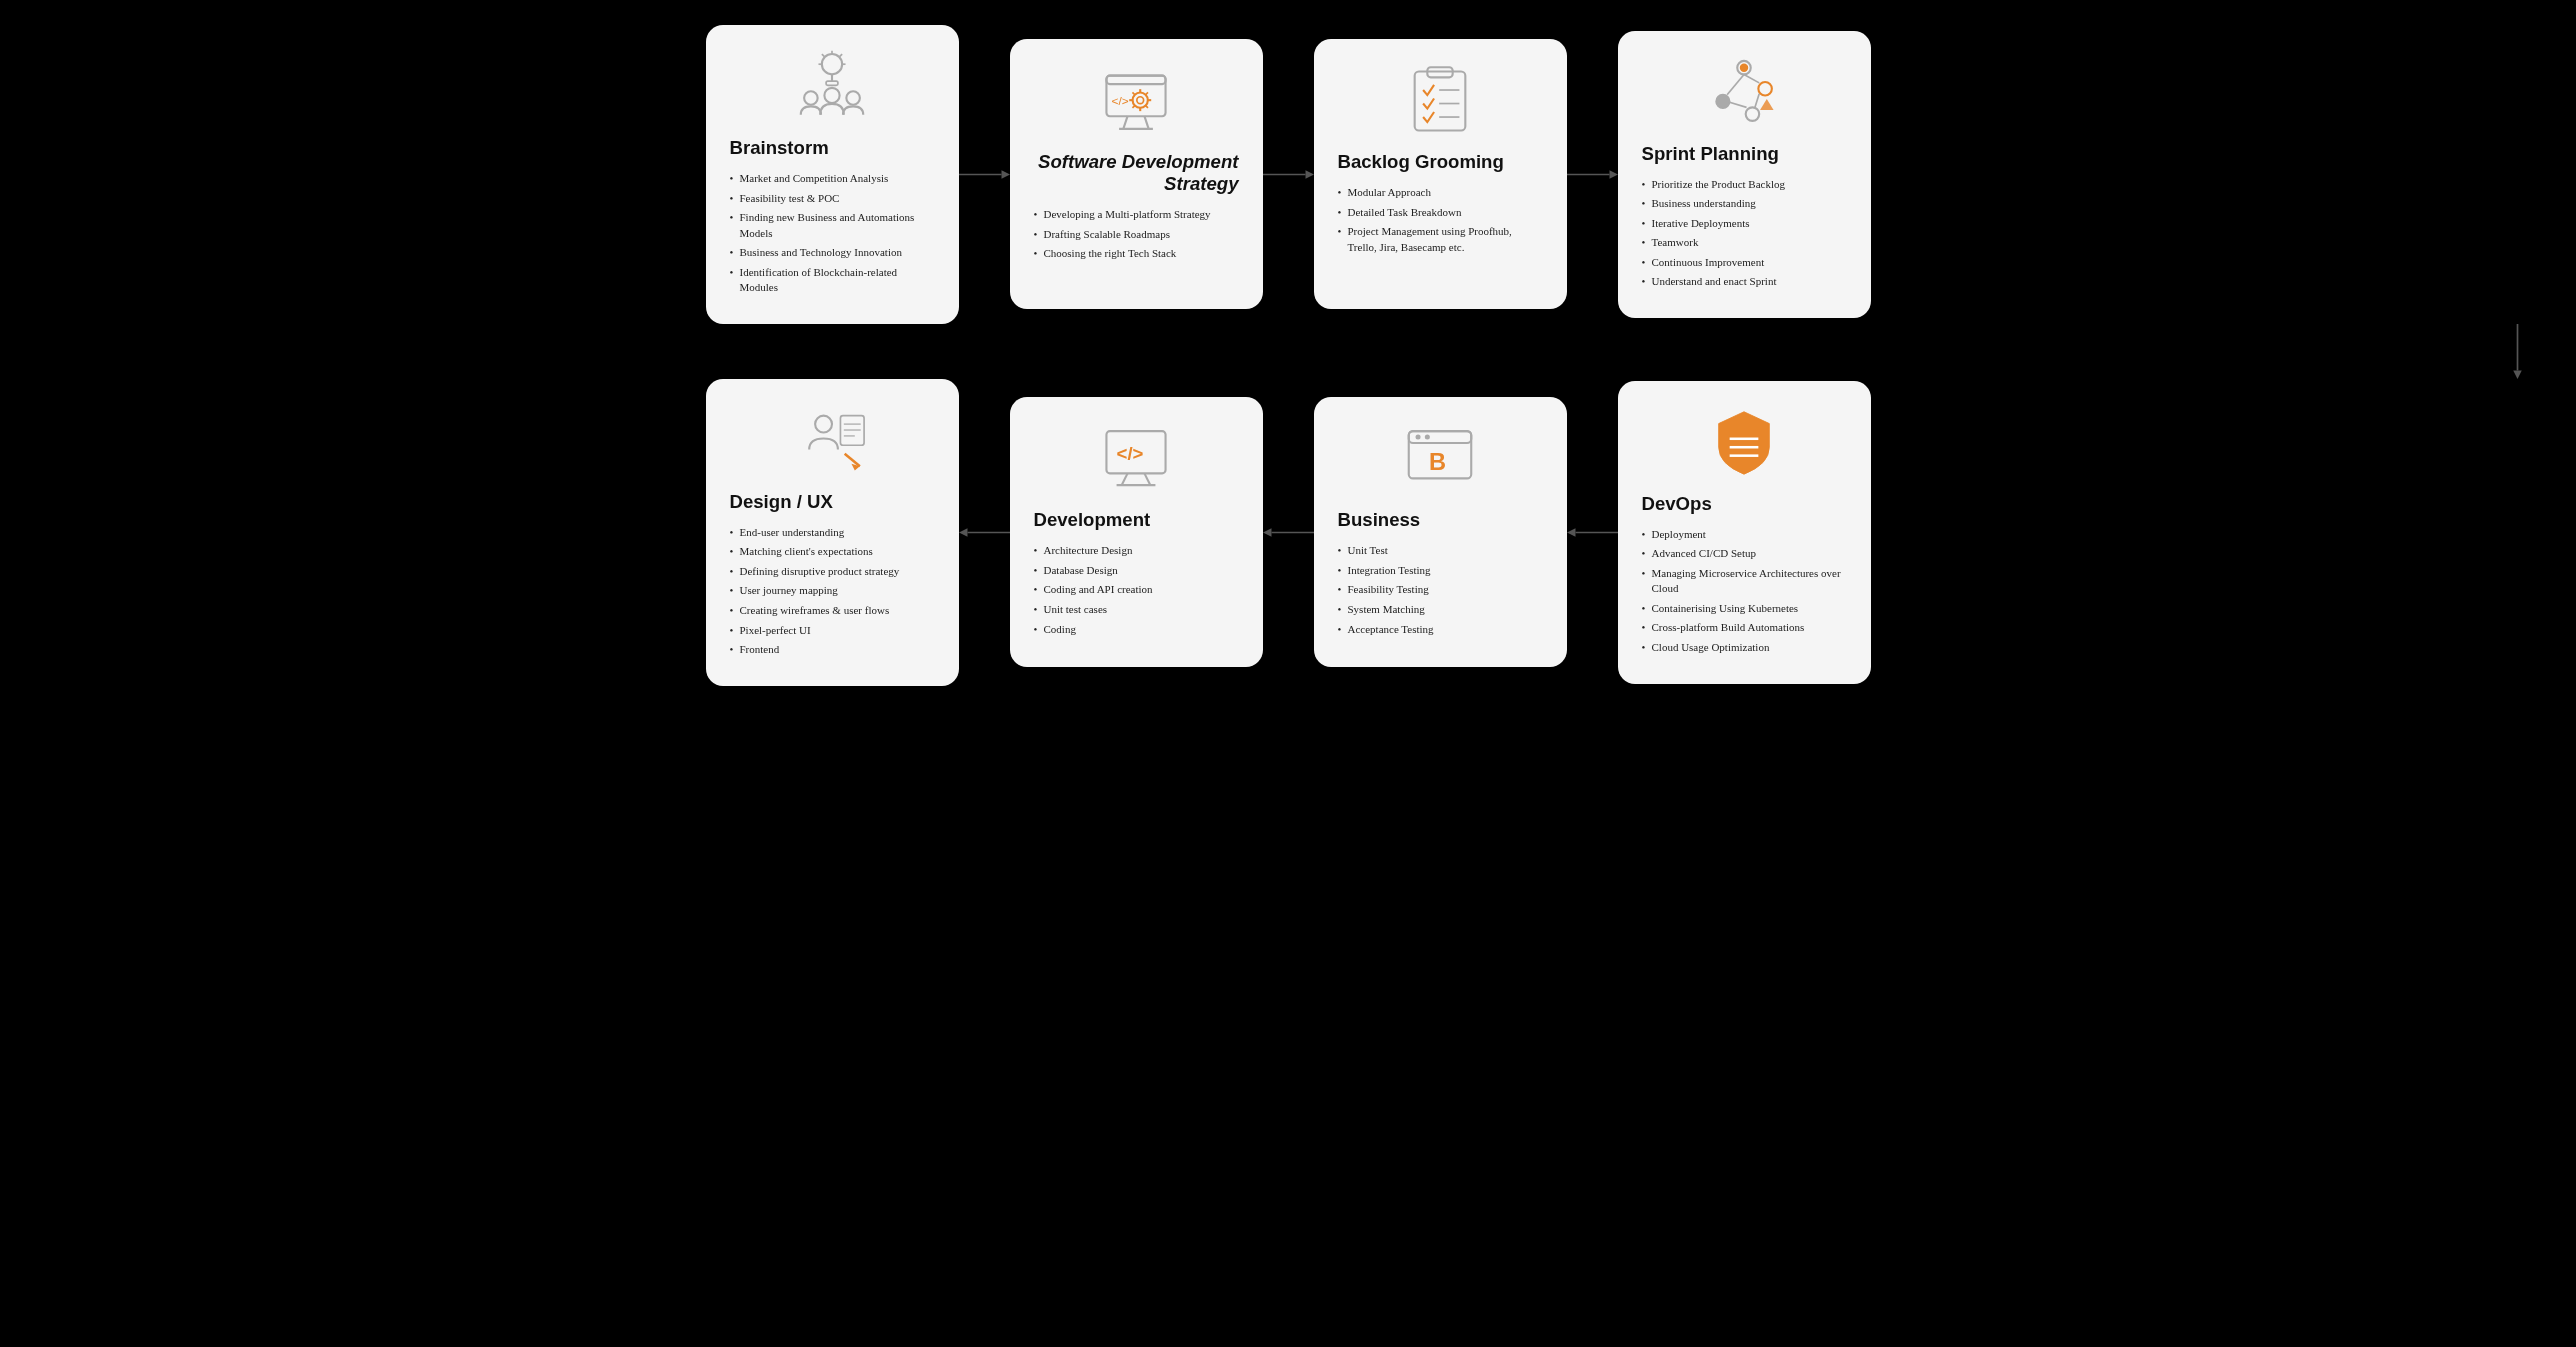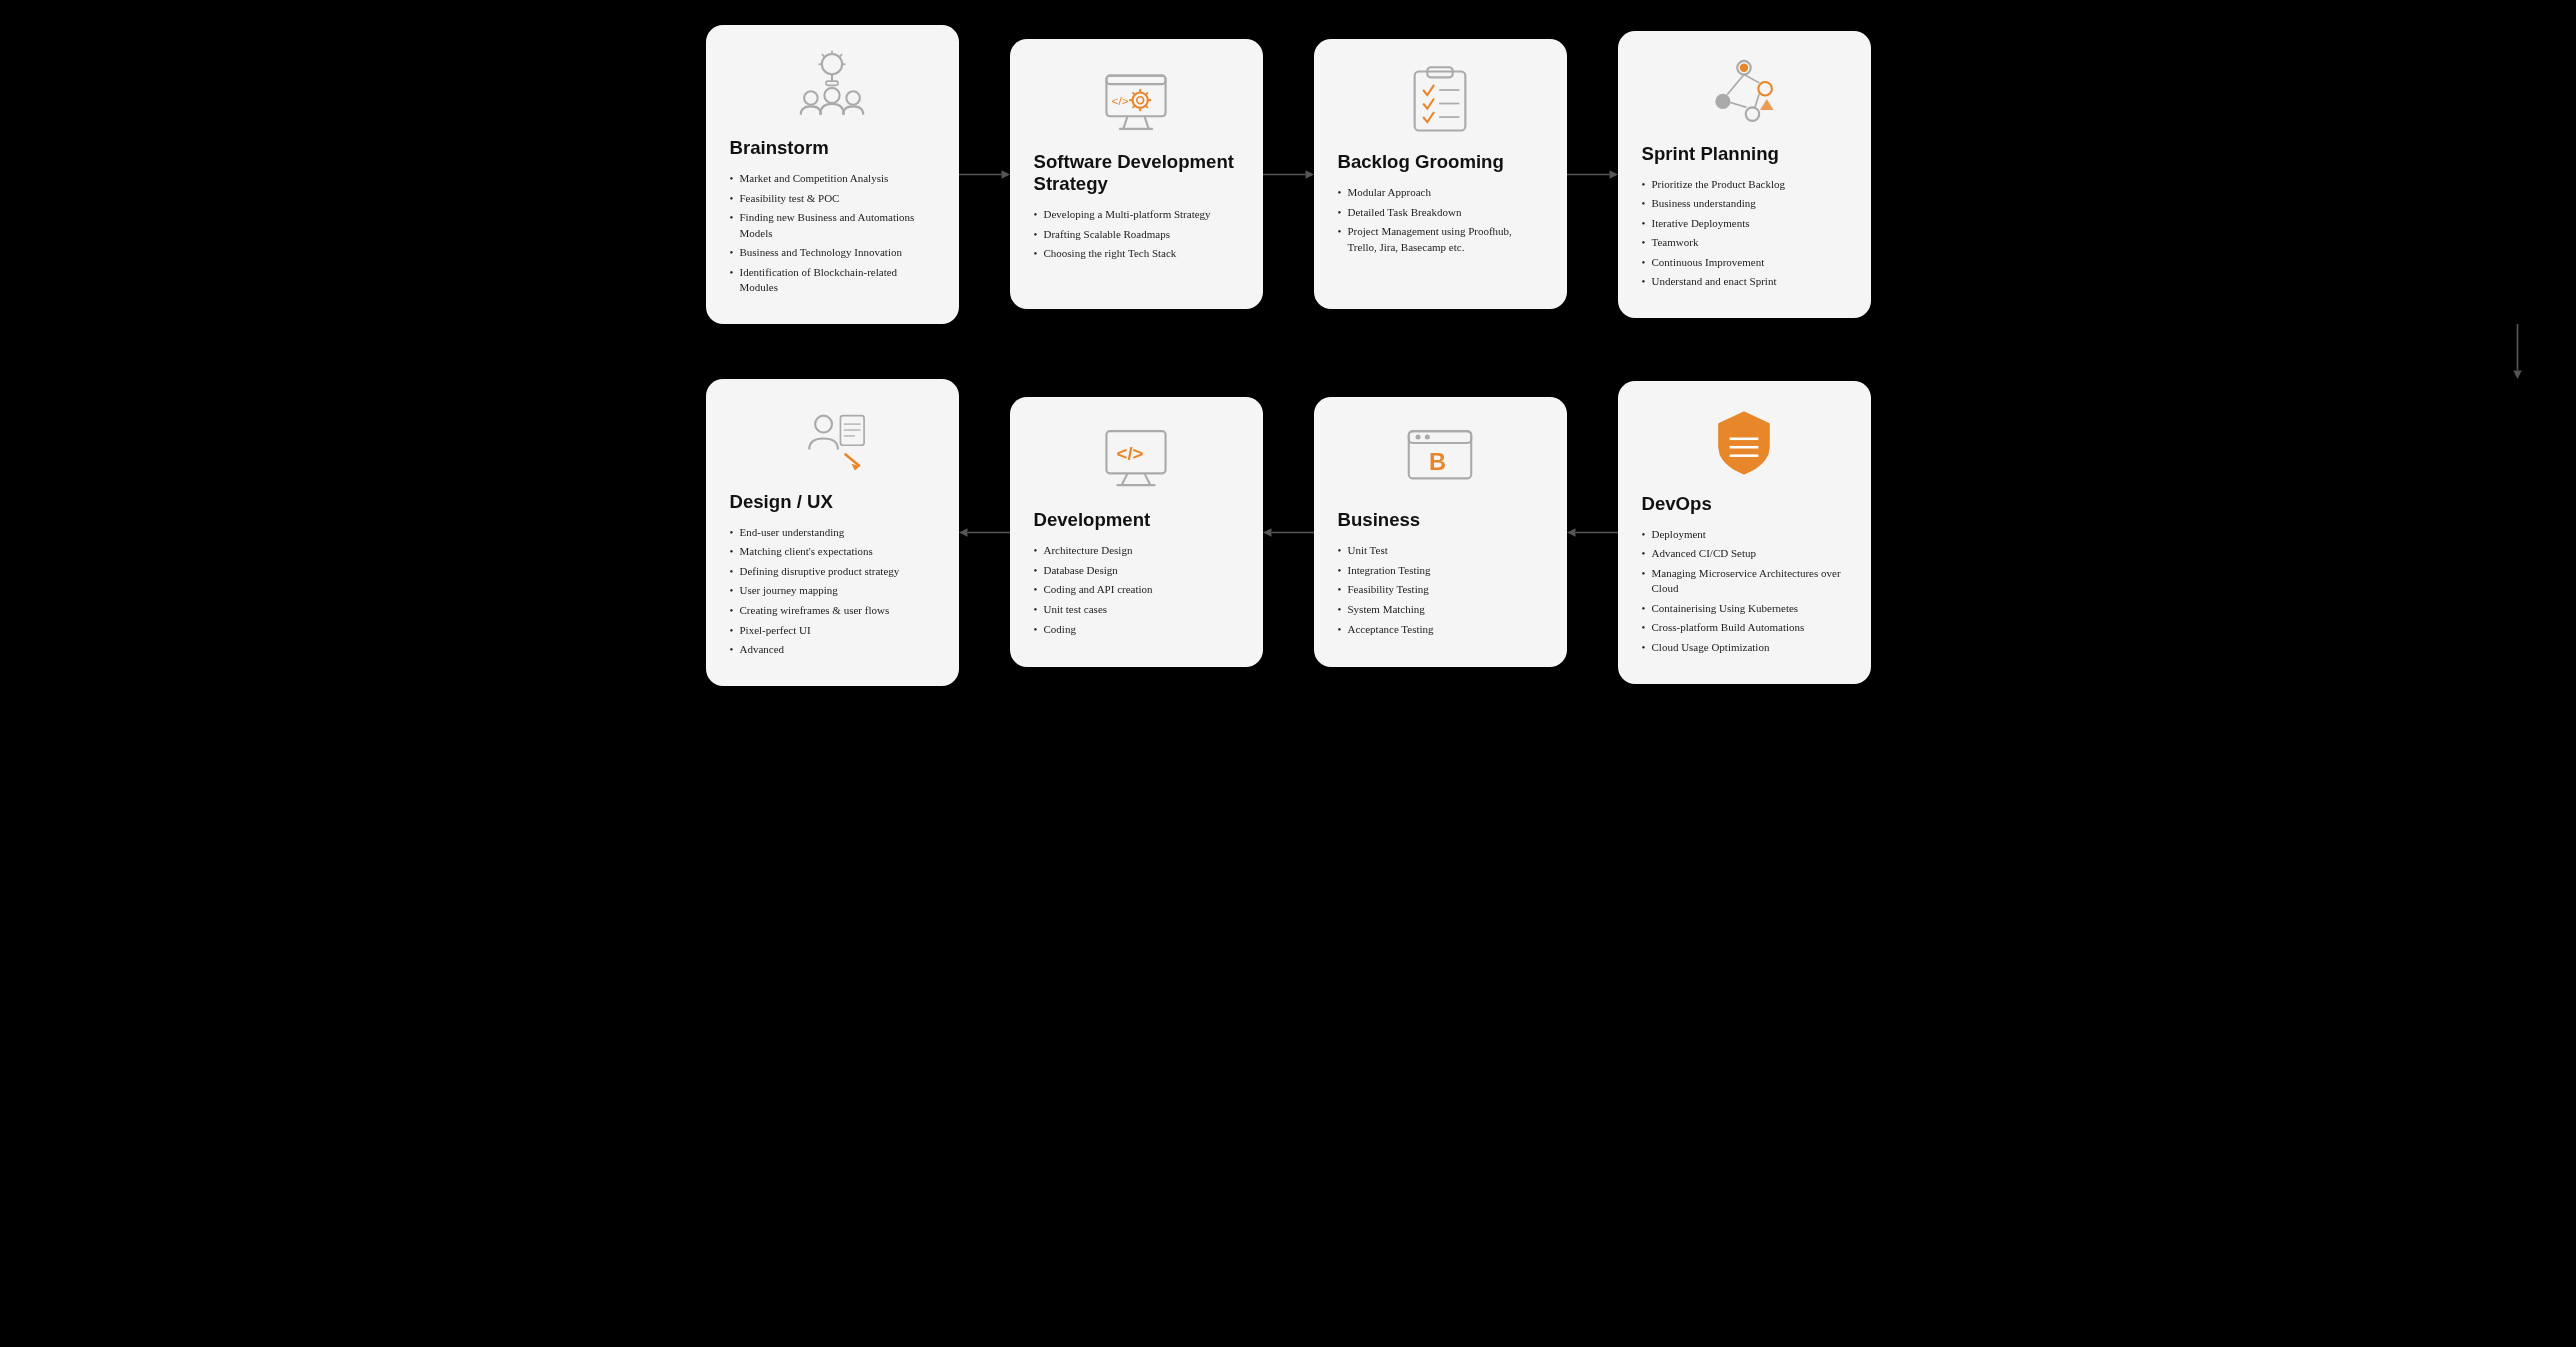--- a/index.html
+++ b/index.html
@@ -37,21 +37,22 @@
     }
     .card-title {
       font-size: 18.6px;
       font-weight: 800;
       color: #111;
       margin-bottom: 12px;
       width: 100%;
       text-align: left;
     }
     .card-title.centered {
-      text-align: left;
+      text-align: right;
+      font-style: italic;
     }
     .card-list {
       list-style: none;
       padding: 0;
       margin: 0;
       font-family: Liberation Serif, serif;
     }
     .card-list li {
       font-size: 11px;
       color: #222;
@@ -359,18 +360,18 @@
         </svg>
       </div>
       <div class="card-title">Design / UX</div>
       <ul class="card-list">
         <li>End-user understanding</li>
         <li>Matching client's expectations</li>
         <li>Defining disruptive product strategy</li>
         <li>User journey mapping</li>
         <li>Creating wireframes &amp; user flows</li>
         <li>Pixel-perfect UI</li>
-        <li>Advanced</li>
+        <li>Frontend</li>
       </ul>
     </div>
   </div>
 </div>
 
 
 </body></html>

